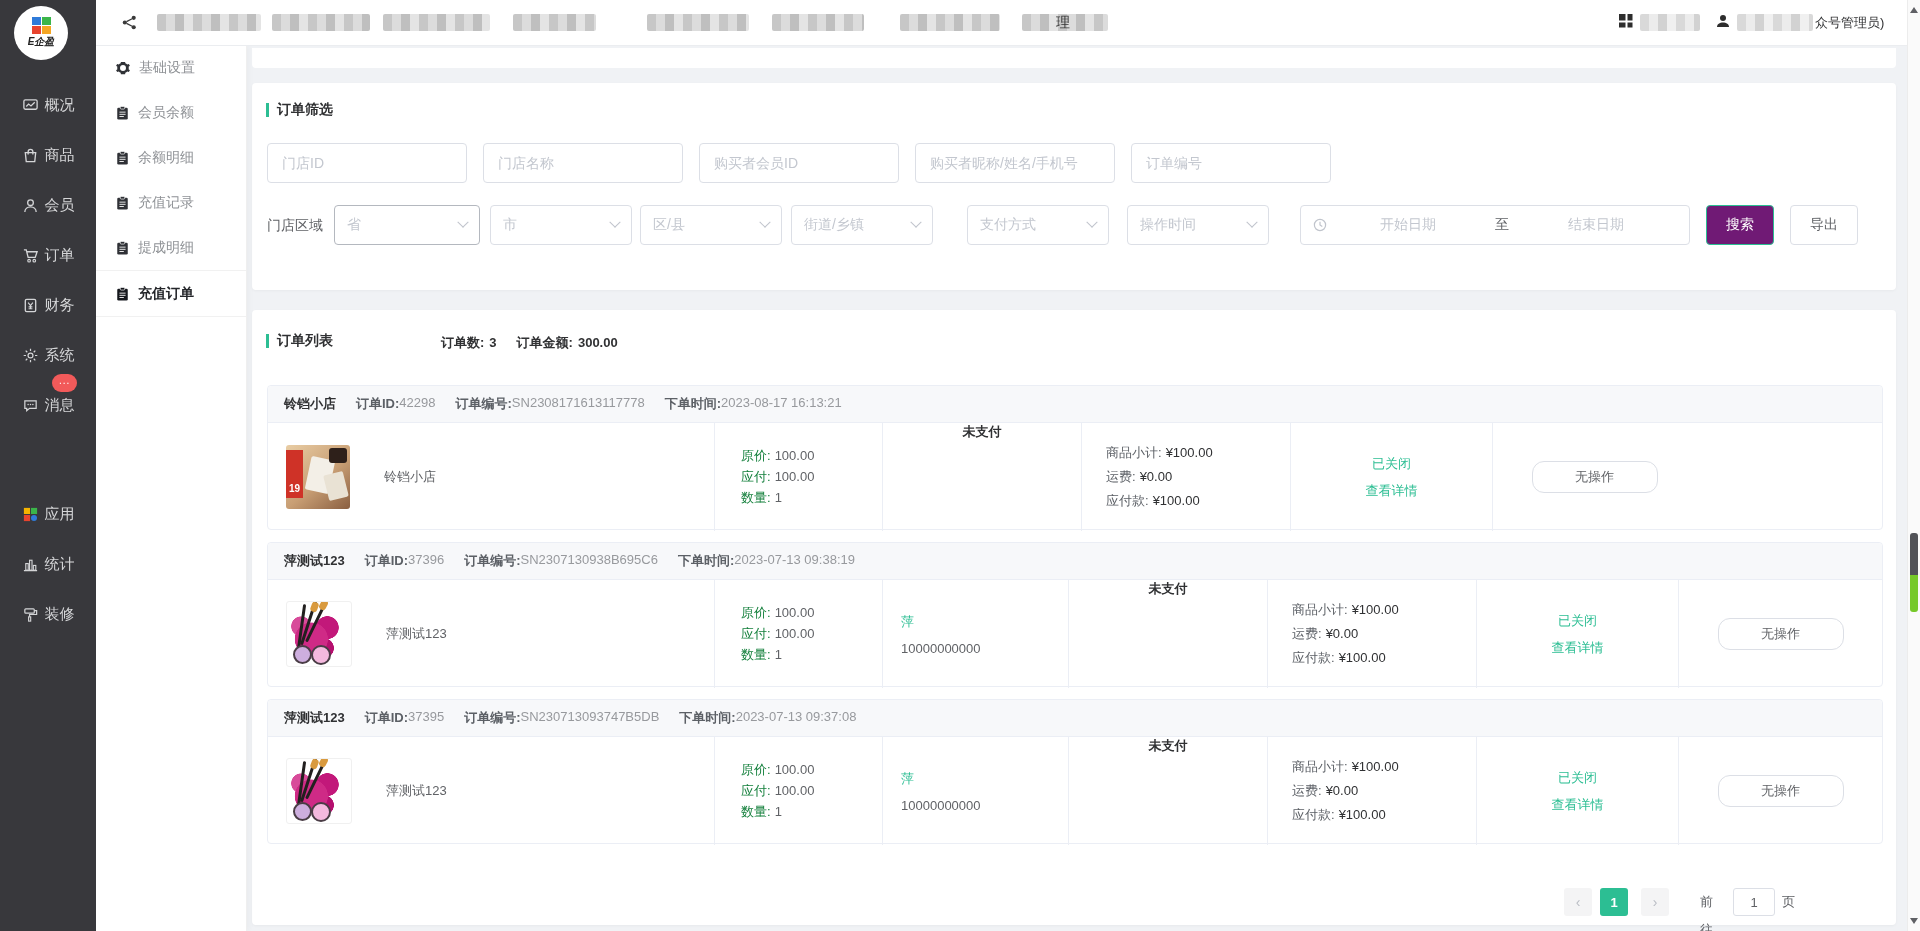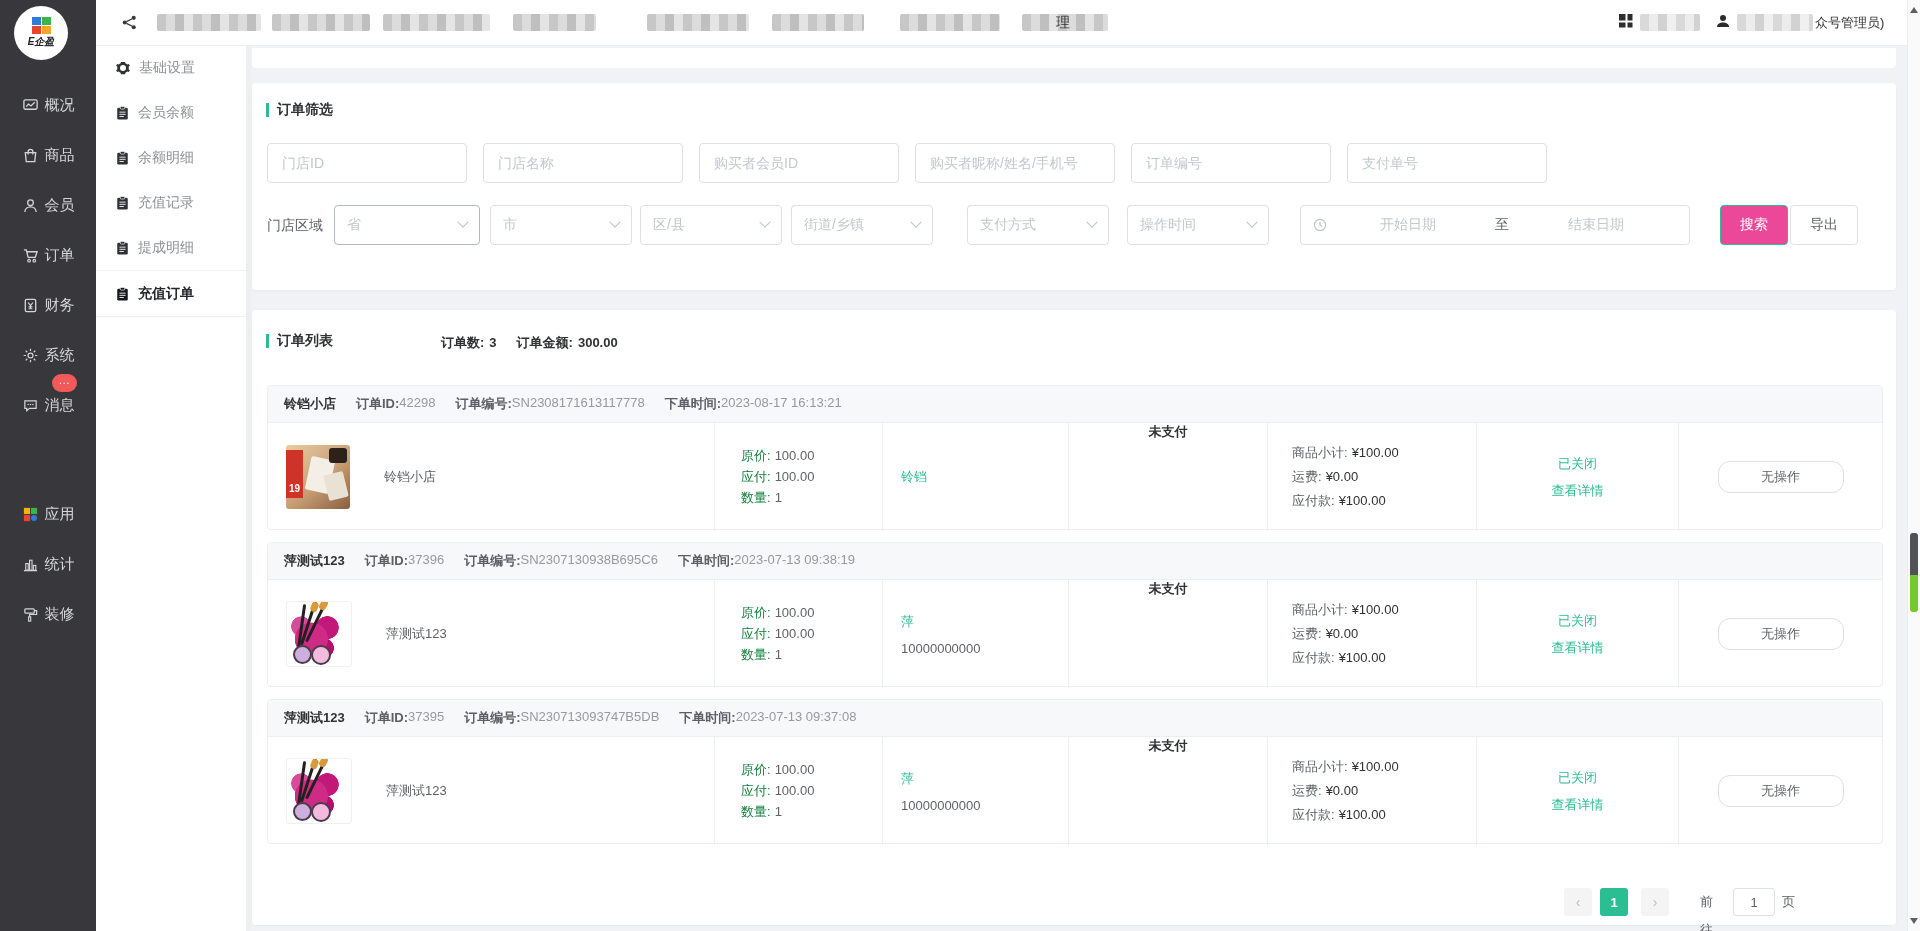--- a/index.html
+++ b/index.html
@@ -39,21 +39,21 @@
   .f-input{position:absolute;top:60px;width:200px;height:40px;border:1px solid #dcdfe6;border-radius:4px;box-sizing:border-box;padding:0 14px;font-size:14px;color:#606266;outline:none;font-family:inherit;}
   .f-input::placeholder{color:#c3c7cf;}
   .row2-label{position:absolute;left:15px;top:122px;height:40px;line-height:40px;font-size:14px;color:#606266;}
   .sel{position:absolute;top:122px;height:40px;border:1px solid #dcdfe6;border-radius:4px;box-sizing:border-box;display:flex;align-items:center;justify-content:space-between;padding:0 12px;font-size:14px;color:#c3c7cf;cursor:pointer;background:#fff;}
   .sel.hov{border-color:#b4b8bf;}
   .chev{width:7px;height:7px;border-right:1.4px solid #c0c4cc;border-bottom:1.4px solid #c0c4cc;transform:rotate(45deg) translate(-2px,-2px);}
   .daterange{position:absolute;left:1048px;top:122px;width:390px;height:40px;border:1px solid #dcdfe6;border-radius:4px;box-sizing:border-box;display:flex;align-items:center;padding:0 12px;font-size:14px;background:#fff;cursor:pointer;}
   .daterange .ph{flex:1;text-align:center;color:#c3c7cf;}
   .daterange .to{color:#606266;padding:0 6px;}
   .btn{position:absolute;top:122px;height:40px;width:68px;border-radius:4px;font-size:14px;display:flex;align-items:center;justify-content:center;cursor:pointer;box-sizing:border-box;font-family:inherit;}
-  .btn.search{left:1454px;background:#ec4899;color:#fff;border:1px solid #2cbe93;margin-left:14px;}
+  .btn.search{left:1454px;background:#701a75;color:#fff;border:1px solid #2cbe93;}
   .btn.export{left:1538px;background:#fff;color:#606266;border:1px solid #dcdfe6;}
   
   .stats{position:absolute;left:189px;top:24px;display:flex;gap:20px;font-size:13px;font-weight:bold;color:#303133;}
   .stats span{margin-left:5px;}
   .ocard{position:absolute;left:15px;width:1616px;height:145px;border:1px solid #ebeef5;border-radius:4px;box-sizing:border-box;background:#fff;}
   .ohead{height:36px;background:#f7f8fa;border-bottom:1px solid #ebeef5;border-radius:4px 4px 0 0;display:flex;align-items:center;gap:20px;padding:0 16px;font-size:13px;}
   .ohead .store{font-weight:bold;color:#303133;}
   .ohead .pair{display:flex;}
   .ohead .lab{color:#5c6066;font-weight:bold;}
   .ohead .val{color:#97999d;}
@@ -295,21 +295,20 @@
     <div class="card filter">
       <div class="sec-title" style="top:18px">
         <span class="sec-bar"></span>
         <span>订单筛选</span>
       </div>
       <input class="f-input" style="left: 15px;" placeholder="门店ID">
       <input class="f-input" style="left: 231px;" placeholder="门店名称">
       <input class="f-input" style="left: 447px;" placeholder="购买者会员ID">
       <input class="f-input" style="left: 663px;" placeholder="购买者昵称/姓名/手机号">
       <input class="f-input" style="left: 879px;" placeholder="订单编号">
-      <input class="f-input" style="left: 1095px;" placeholder="支付单号">
 
       <div class="row2-label">门店区域</div>
       <div class="sel hov" style="left:82px;width:146px">
         <span>省</span>
           <span class="chev"></span>
       </div>
       <div class="sel" style="left:238px;width:142px">
         <span>市</span>
           <span class="chev"></span>
       </div>
@@ -377,23 +376,20 @@
               <span class="pack"></span>
                 <span class="pack2"></span>
                 <span class="cup"></span>
             </span>
             <span class="pname">铃铛小店</span>
           </div>
           <div class="col c2">
             <div class="pl"><span class="lab">原价:</span><span class="val">100.00</span></div>
             <div class="pl"><span class="lab">应付:</span><span class="val">100.00</span></div>
             <div class="pl"><span class="lab">数量:</span><span class="val">1</span></div>
-          </div>
-          <div class="col c3">
-            <span class="buyer">铃铛</span>
           </div>
           <div class="col c4">
               <span>未支付</span>
             </div>
           <div class="col c5">
             <div class="am"><span class="lab">商品小计:</span><span class="val">¥100.00</span></div>
             <div class="am"><span class="lab">运费:</span><span class="val">¥0.00</span></div>
             <div class="am"><span class="lab">应付款:</span><span class="val">¥100.00</span></div>
           </div>
           <div class="col c6">

